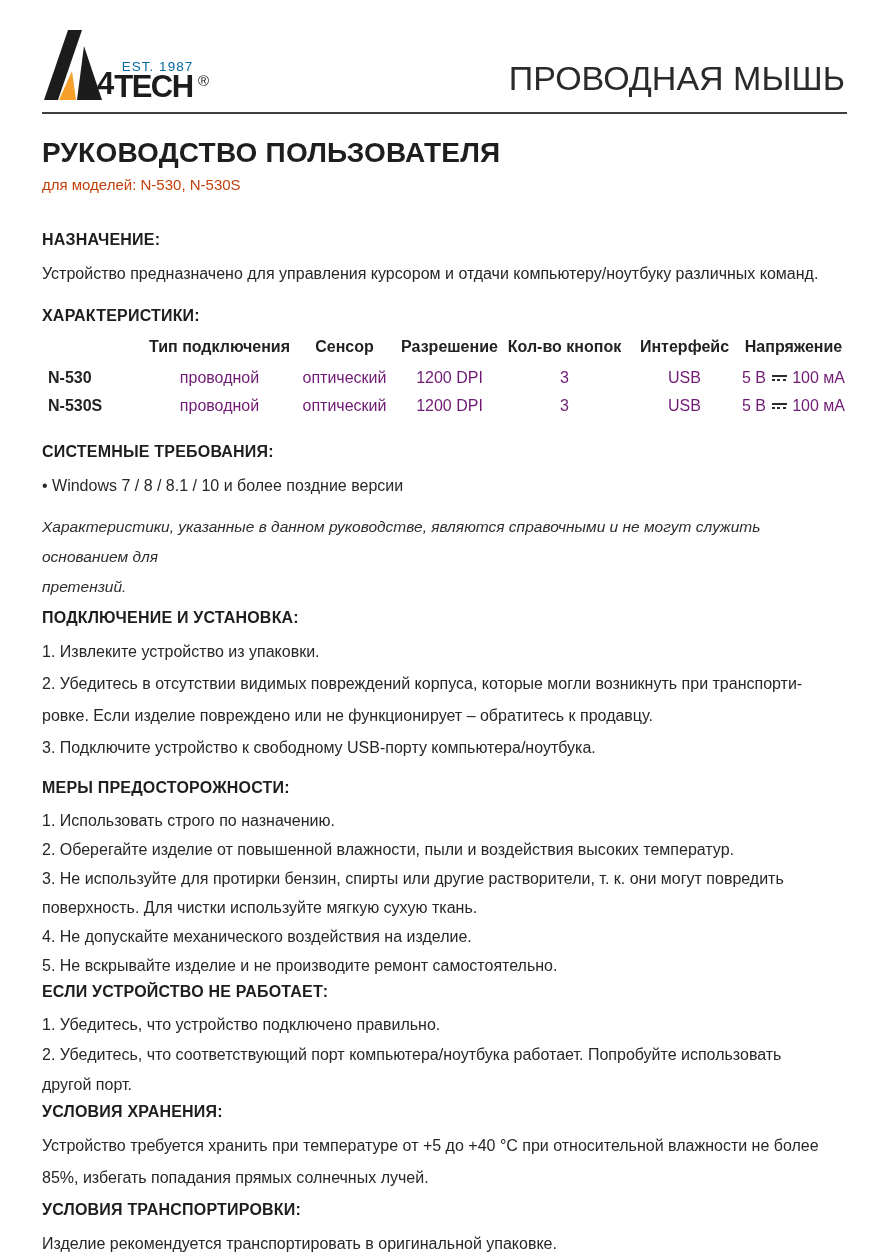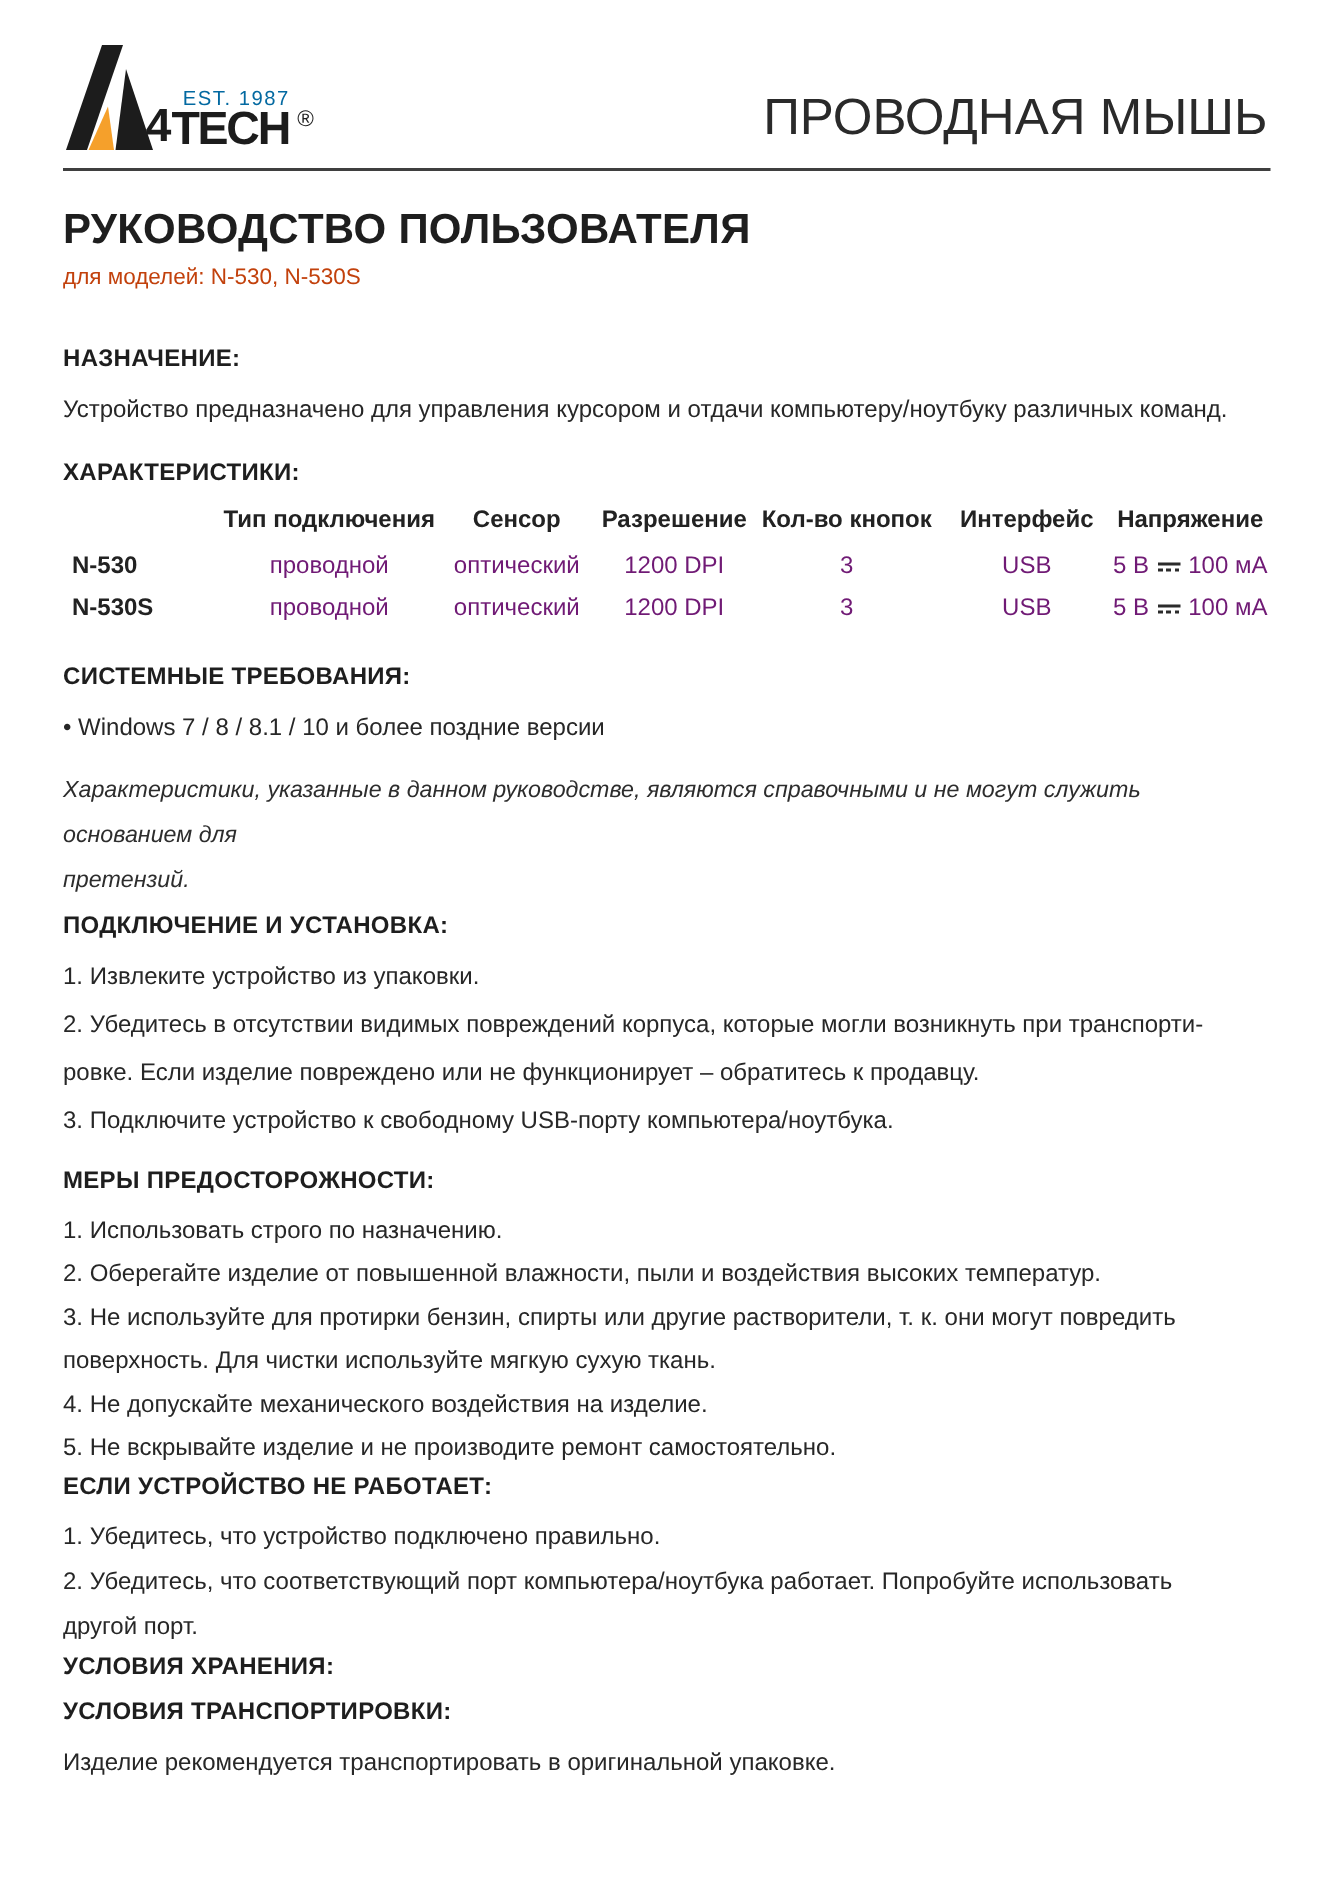--- a/index.html
+++ b/index.html
@@ -194,20 +194,22 @@
 
   <section class="sec-troubleshoot">
     <h2>ЕСЛИ УСТРОЙСТВО НЕ РАБОТАЕТ:</h2>
     <div class="lines">1. Убедитесь, что устройство подключено правильно.
 2. Убедитесь, что соответствующий порт компьютера/ноутбука работает. Попробуйте использовать
 другой порт.</div>
   </section>
 
   <section class="sec-storage">
     <h2>УСЛОВИЯ ХРАНЕНИЯ:</h2>
+    <div class="lines">Устройство требуется хранить при температуре от +5 до +40 °C при относительной влажности не более
+85%, избегать попадания прямых солнечных лучей.</div>
   </section>
 
   <section class="sec-transport">
     <h2>УСЛОВИЯ ТРАНСПОРТИРОВКИ:</h2>
     <p class="body">Изделие рекомендуется транспортировать в оригинальной упаковке.</p>
   </section>
 
 </div>
 
 </body></html>

